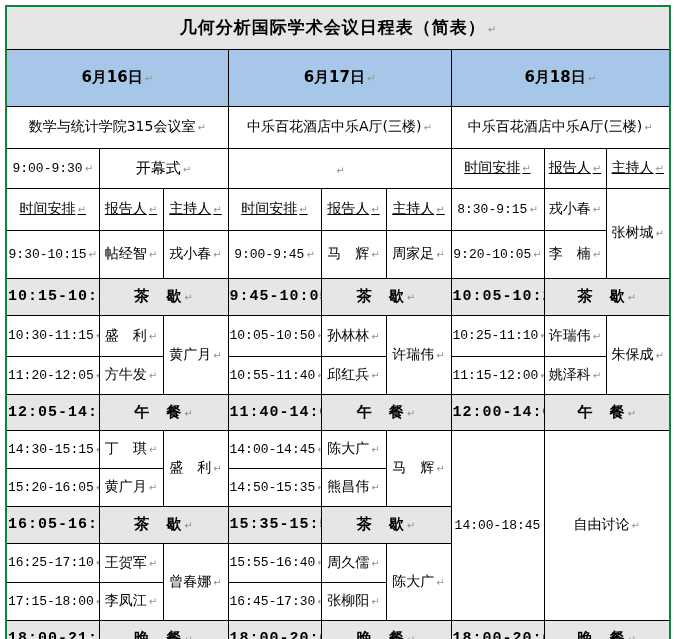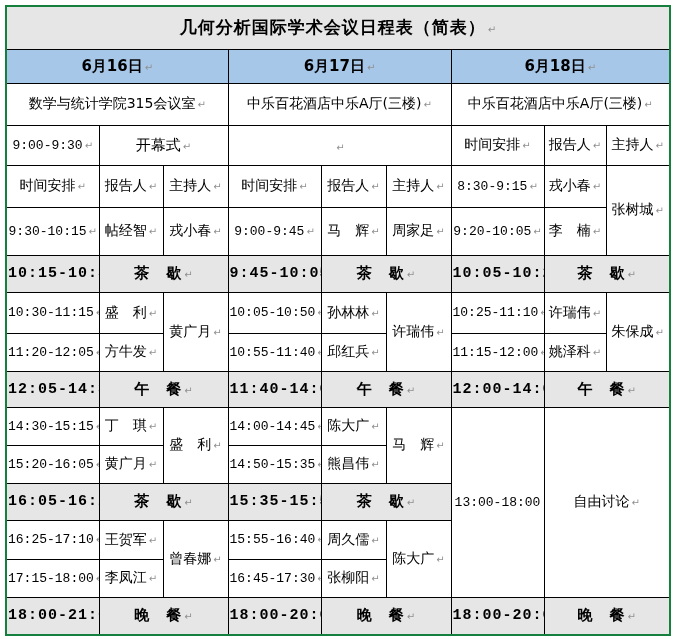--- a/index.html
+++ b/index.html
@@ -3,21 +3,21 @@
 <meta charset="utf-8">
 <style>
   html,body{margin:0;padding:0;background:#ffffff;}
   body{width:674px;height:639px;font-family:"DejaVu Sans",sans-serif;color:#000;}
   table{border-collapse:collapse;table-layout:fixed;width:664px;margin:5px;}
   td{border:1.5px solid #000;text-align:center;vertical-align:middle;padding:0 1px;overflow:hidden;white-space:nowrap;}
   table{border:2px solid #15803d;}
   .t-title{background:#E6E6E6;font-size:17px;font-weight:bold;letter-spacing:1px;}
   .t-date{background:#A7C7E8;font-size:15px;font-weight:bold;}
   .t-venue{font-size:14px;}
-  .t-head{font-size:14px;}
+  .t-head{font-size:14px;text-decoration:underline;}
   .t-name{font-size:14px;margin-left:36px;}
   .t-time{font-family:"Liberation Mono","DejaVu Sans Mono",monospace;font-size:13px;}
   .t-break{background:#E6E6E6;font-size:15px;font-weight:bold;letter-spacing:1px;}
   .t-event{font-size:15px;}
   .t-free{font-size:14px;margin-left:48px;}
   .pilcrow{color:#909090;font-size:10px;font-weight:normal;margin-left:2px;font-family:"DejaVu Sans",sans-serif;letter-spacing:0;}
 </style>
 </head>
 <body>
 
@@ -32,21 +32,21 @@
     <col style="width:93px">
       <col style="width:62px">
       <col style="width:64px">
   </colgroup>
 
   <tbody>
       <tr style="height:43px">
     <td colspan="9" class="t-title">几何分析国际学术会议日程表（简表）<span class="pilcrow">↵</span></td>
   </tr>
 
-  <tr style="height:34px">
+  <tr style="height:57px">
     <td colspan="3" class="t-date">6月16日<span class="pilcrow">↵</span></td>
     <td colspan="3" class="t-date">6月17日<span class="pilcrow">↵</span></td>
     <td colspan="3" class="t-date">6月18日<span class="pilcrow">↵</span></td>
   </tr>
 
   <tr style="height:42px">
     <td colspan="3" class="t-venue">数学与统计学院315会议室<span class="pilcrow">↵</span></td>
     <td colspan="3" class="t-venue">中乐百花酒店中乐A厅(三楼)<span class="pilcrow">↵</span></td>
     <td colspan="3" class="t-venue">中乐百花酒店中乐A厅(三楼)<span class="pilcrow">↵</span></td>
   </tr>
@@ -122,21 +122,21 @@
     <td colspan="2" class="t-break">午　餐<span class="pilcrow">↵</span></td>
   </tr>
 
   <tr style="height:38px">
     <td class="t-time">14:30-15:15<span class="pilcrow">↵</span></td>
     <td class="t-name">丁　琪<span class="pilcrow">↵</span></td>
     <td rowspan="2" class="t-name">盛　利<span class="pilcrow">↵</span></td>
     <td class="t-time">14:00-14:45<span class="pilcrow">↵</span></td>
     <td class="t-name">陈大广<span class="pilcrow">↵</span></td>
     <td rowspan="2" class="t-name">马　辉<span class="pilcrow">↵</span></td>
-    <td rowspan="5" class="t-time">13:00-18:00</td>
+    <td rowspan="5" class="t-time">14:00-18:45</td>
     <td rowspan="5" colspan="2" class="t-free">自由讨论<span class="pilcrow">↵</span></td>
   </tr>
 
   <tr style="height:38px">
     <td class="t-time">15:20-16:05<span class="pilcrow">↵</span></td>
     <td class="t-name">黄广月<span class="pilcrow">↵</span></td>
     <td class="t-time">14:50-15:35<span class="pilcrow">↵</span></td>
     <td class="t-name">熊昌伟<span class="pilcrow">↵</span></td>
   </tr>
 

